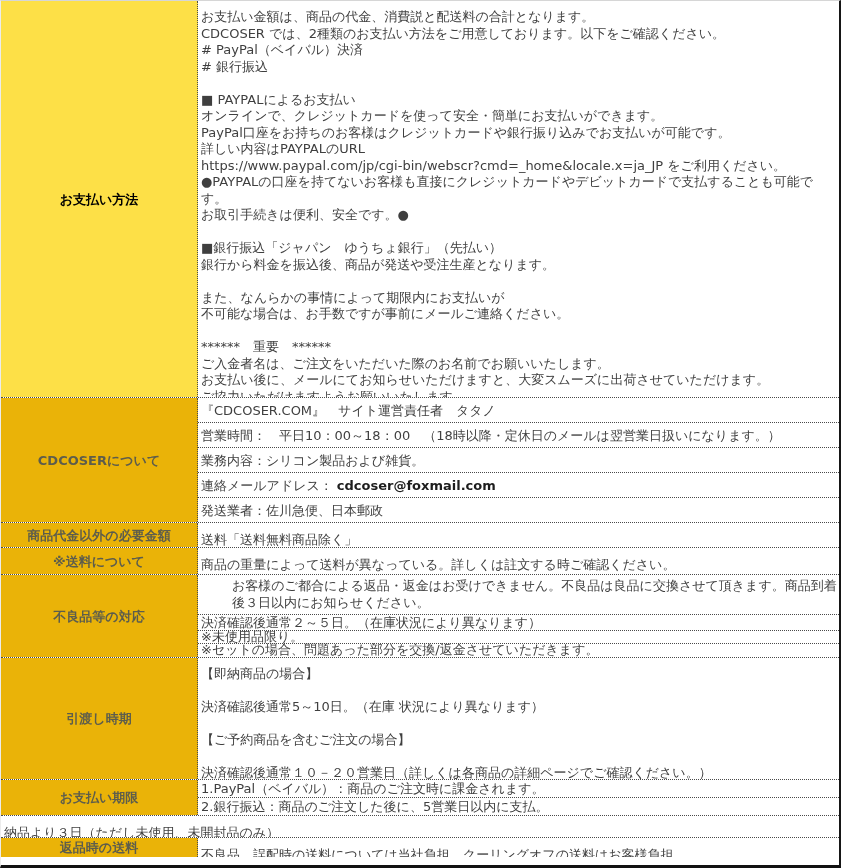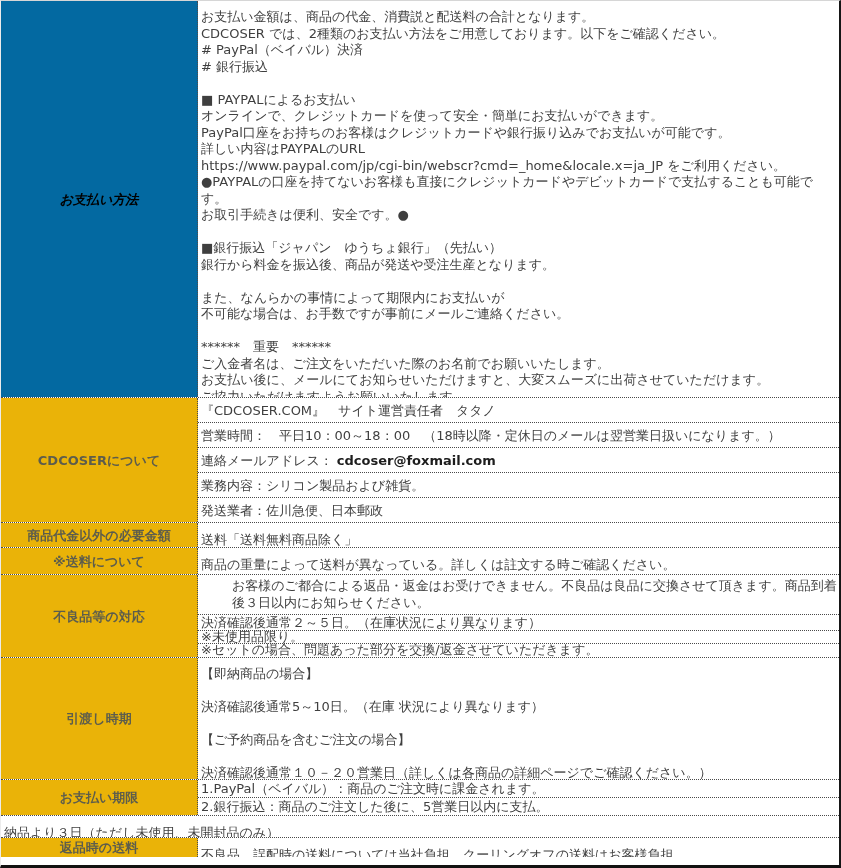--- a/index.html
+++ b/index.html
@@ -16,21 +16,21 @@
   }
   .row{display:flex;box-sizing:border-box;flex:0 0 auto;}
   .row + .row{border-top:1px dotted #4a4a4a;}
   .hcell{
     flex:0 0 197px;width:197px;box-sizing:border-box;
     display:flex;align-items:center;justify-content:center;text-align:center;
     font-weight:bold;color:#5d5d4c;background:#eab308;
     border-right:1px dotted #4a4a4a;
     padding:0 4px;line-height:15px;
   }
-  .hcell.hc-white{background:#0369a1;color:#000000;font-style:italic;}
+  .hcell.hc-white{background:#fde047;color:#000000;}
   .ccell{flex:1 1 auto;box-sizing:border-box;padding:8px 2px 0 3px;overflow:hidden;}
   .pre{white-space:pre-line;line-height:16.5px;word-break:break-all;}
   .subrows{flex:1 1 auto;display:flex;flex-direction:column;box-sizing:border-box;}
   .subrow{
     box-sizing:border-box;display:flex;align-items:center;
     padding:0 2px 0 3px;line-height:15px;word-break:break-all;
   }
   .subrow + .subrow{border-top:1px dotted #4a4a4a;}
   .subrow.grow{flex:1 1 0;}
   .email-val{font-weight:bold;color:#1d1d1d;margin-left:4px;}
@@ -86,25 +86,25 @@
   <section class="row h-about">
     <div class="hcell">CDCOSERについて</div>
     <div class="subrows">
       <div class="subrow grow">
         <span>『CDCOSER.COM』　サイト運営責任者　タタノ</span>
       </div>
       <div class="subrow grow">
         <span>営業時間：　平日10：00～18：00　（18時以降・定休日のメールは翌営業日扱いになります。）</span>
       </div>
       <div class="subrow grow">
+        <span>業務内容：シリコン製品および雑貨。</span>
+      </div>
+      <div class="subrow grow">
         <span>連絡メールアドレス：</span>
         <span class="email-val">cdcoser@foxmail.com</span>
-      </div>
-      <div class="subrow grow">
-        <span>業務内容：シリコン製品および雑貨。</span>
       </div>
       <div class="subrow grow">
         <span>発送業者：佐川急便、日本郵政</span>
       </div>
     </div>
   </section>
 
   <section class="row h-extra">
     <div class="hcell">商品代金以外の必要金額</div>
     <div class="ccell">

